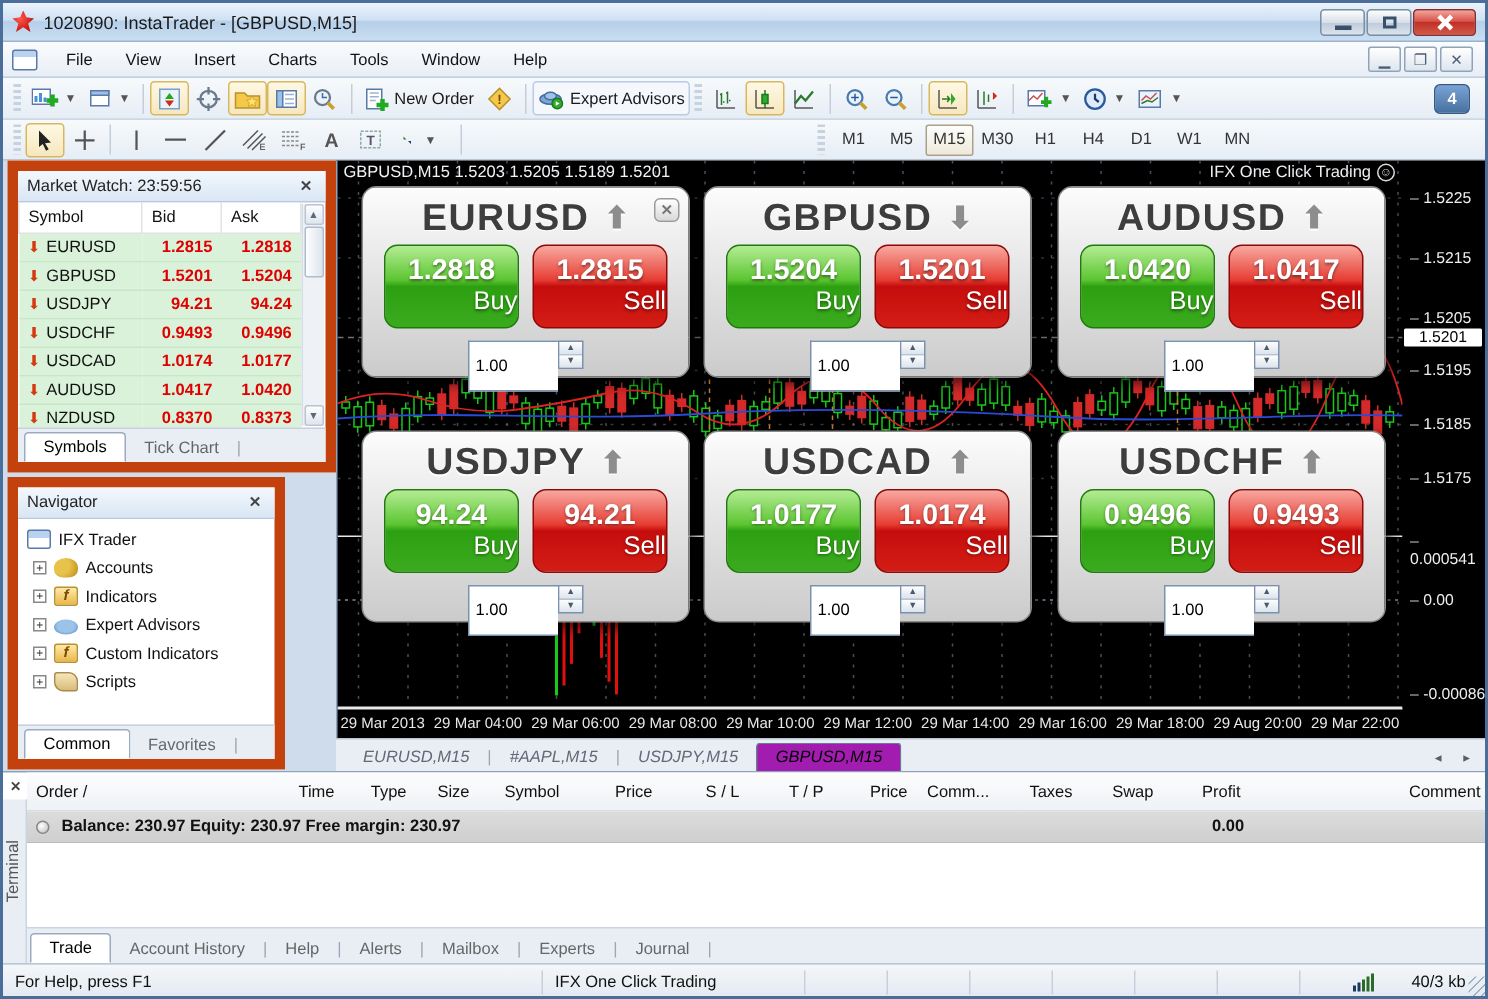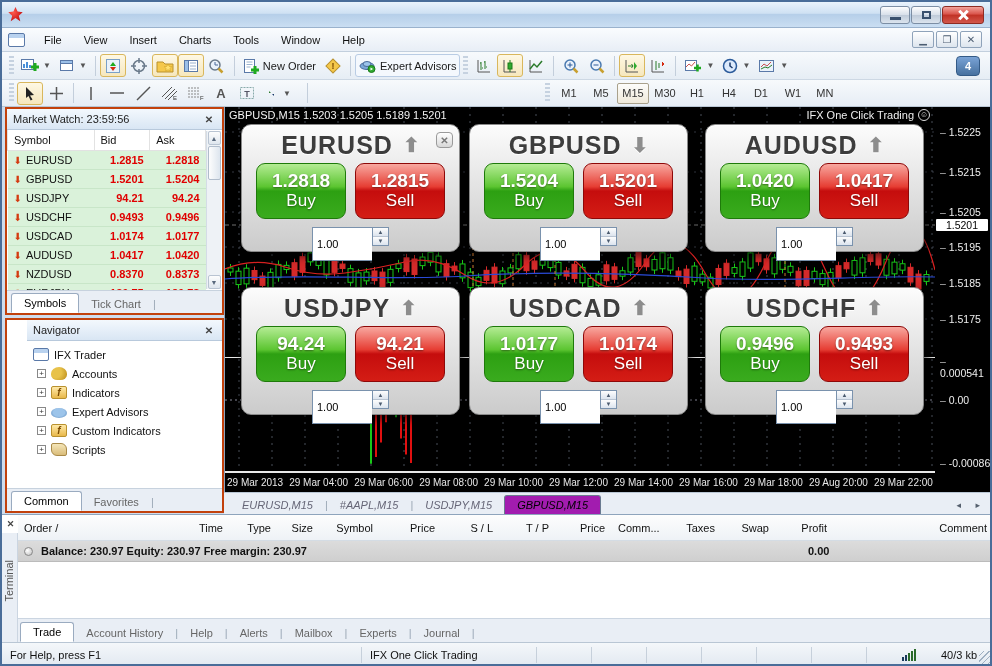--- a/index.html
+++ b/index.html
@@ -36,21 +36,21 @@
   .tsep { width:1px; height:20px; background:#c3cedb; margin:0 4px; }
   .tbtn { height:23px; min-width:26px; padding:0 3px; display:flex; align-items:center; justify-content:center; gap:3px; border:1px solid transparent; border-radius:3px; color:#333; }
   .tbtn.pressed { background:linear-gradient(#fef8e4,#f6e7bd); border-color:#d9b75c; }
   .tbtn .lbl { font-size:11px; color:#1a1a1a; white-space:nowrap; }
   .dd { font-size:8px; color:#555; margin-left:1px; }
   .tf { height:21px; min-width:32px; display:flex; align-items:center; justify-content:center; border:1px solid transparent; border-radius:2px; color:#333; font-size:11px; }
   .tf.pressed { background:linear-gradient(#fdfdfb,#efe9da); border-color:#a9a18c; }
   .badge4 { margin-left:auto; margin-right:6px; width:24px; height:20px; background:linear-gradient(#7aa3d6,#47719f); border:1px solid #335a86; border-radius:4px; color:#fff; font-weight:bold; display:flex; align-items:center; justify-content:center; }
 
   
-  .dockpanel { position:absolute; background:#fff; border:2px solid #c2410c; }
+  .dockpanel { position:absolute; background:#fff; border:7px solid #c2410c; }
   .dock-head { height:21px; background:linear-gradient(#f3f8fd,#d9e6f4); border-bottom:1px solid #b8c9dc; display:flex; align-items:center; padding:0 6px; color:#222; }
   .dock-x { margin-left:auto; width:14px; height:14px; display:flex; align-items:center; justify-content:center; color:#444; font-weight:bold; font-size:10px; }
   .mw-table { width:100%; border-collapse:collapse; }
   .mw-table th { font-weight:normal; text-align:left; padding:4px 6px; background:#fff; border:1px solid #e2e2e2; border-top:none; color:#111; }
   .mw-table th:first-child { text-align:left; }
   .mw-table td { padding:3px 6px; background:#daf2da; border-bottom:1px solid #c8e6c8; text-align:right; color:#e00000; font-weight:bold; }
   .mw-table td.sym { text-align:left; color:#111; font-weight:normal; }
   .sym-ico { color:#d43a10; font-size:10px; margin-right:4px; }
   .mw-scroll { position:absolute; right:1px; top:22px; width:15px; bottom:24px; background:#eef2f6; border-left:1px solid #d4dce6; display:flex; flex-direction:column; align-items:center; }
   .sc-arrow { width:13px; height:14px; background:linear-gradient(#fdfdfd,#dfe6ee); border:1px solid #b9c4d2; border-radius:2px; font-size:7px; color:#5a6a7e; display:flex; align-items:center; justify-content:center; }
@@ -92,21 +92,21 @@
   .ocp { position:absolute; width:219px; height:128px; border-radius:10px; border:1px solid #8a8a8a;
     background:linear-gradient(#fcfcfc,#e0e0e0 55%,#cbcbcb); box-shadow:3px 4px 8px rgba(0,0,0,.6), inset 0 1px 0 #fff; z-index:6; }
   .ocp-title { display:flex; align-items:center; justify-content:center; gap:10px; height:36px; padding-top:4px; }
   .ocp-sym { font-size:25px; font-weight:bold; color:#3d3d3d; text-shadow:0 1px 0 #fff; letter-spacing:1px; }
   .ocp-arrow { font-size:20px; font-weight:bold; color:#8d8d8d; text-shadow:0 1px 0 #fff; }
   .ocp-close { position:absolute; right:6px; top:7px; width:17px; height:16px; border:1px solid #9a9a9a; border-radius:4px; background:linear-gradient(#fff,#d8d8d8); color:#777; font-size:10px; font-weight:bold; display:flex; align-items:center; justify-content:center; }
   .ocp-btns { display:flex; justify-content:space-between; padding:2px 14px 0; }
   .ocpb { width:90px; height:56px; border-radius:9px; color:#fff; text-align:center; padding-top:6px;
     text-shadow:0 1px 2px rgba(0,0,0,.45); }
   .ocpb .p { font-size:19px; font-weight:bold; line-height:21px; }
-  .ocpb .l { font-size:17px; line-height:20px; }
+  .ocpb .l { font-size:17px; line-height:20px;text-align:right; }
   .ocpb.buy { border:1px solid #1e7a0a; background:linear-gradient(#b4ec94 0%, #5cc531 42%, #2da012 50%, #3aab1e 100%); }
   .ocpb.sell { border:1px solid #8e0808; background:linear-gradient(#f8a8a0 0%, #e63d33 42%, #c50d0d 50%, #d41d15 100%); }
   .ocp-vol { display:flex; justify-content:center; margin-top:8px; }
   .vol-input { width:60px; height:29px; border:1px solid #7a92ad; border-right:none; background:#fff; font-size:11px; padding:16px 4px; font-family:"Liberation Sans",sans-serif; }
   .vol-spin { width:17px; height:19px; border:1px solid #7a92ad; display:flex; flex-direction:column; }
   .vs { flex:1; font-size:6px; line-height:8px; text-align:center; color:#4a5a6e; background:linear-gradient(#fdfdfd,#dce4ee); border-bottom:1px solid #b9c4d2; }
   .vs:last-child { border-bottom:none; }
 
   
   .charttabs { position:absolute; left:222px; top:490px; width:770px; height:22px; background:#e9eef5; border-top:1px solid #b9c6d4; display:flex; align-items:flex-end; padding-left:6px; }
@@ -145,20 +145,21 @@
   
   .isvg { display:block; }
 </style>
 </head>
 <body>
 
 <div class="win">
 
   <div class="titlebar">
     <span class="applogo"></span>
+    <span class="title-text">1020890: InstaTrader - [GBPUSD,M15]</span>
     <span class="winbtns">
       <span class="wbtn">
           <span class="glyph-min"></span>
         </span>
       <span class="wbtn">
           <span class="glyph-max"></span>
         </span>
       <span class="wbtn close">
           <span class="glyph-x"></span>
         </span>
@@ -468,21 +469,21 @@
       <span class="sc-thumb"></span>
       <span class="sc-arrow sc-bottom">▼</span>
     </div>
     <div class="dock-tabs">
       <span class="dtab active">Symbols</span>
       <span class="dtab">Tick Chart</span>
       <span class="dtab-sep">|</span>
     </div>
   </div>
 
-  <div class="dockpanel" style="left:3px; top:316px; width:219px; height:195px;padding-left:20px;">
+  <div class="dockpanel" style="left:3px; top:316px; width:185px; height:195px;">
     <div class="dock-head">
       <span>Navigator</span>
       <span class="dock-x">✕</span>
     </div>
     <div class="tree">
       <div class="tree-row">
         <span class="tico root"></span>
         <span>IFX Trader</span>
       </div>
       <div class="tree-kids">

